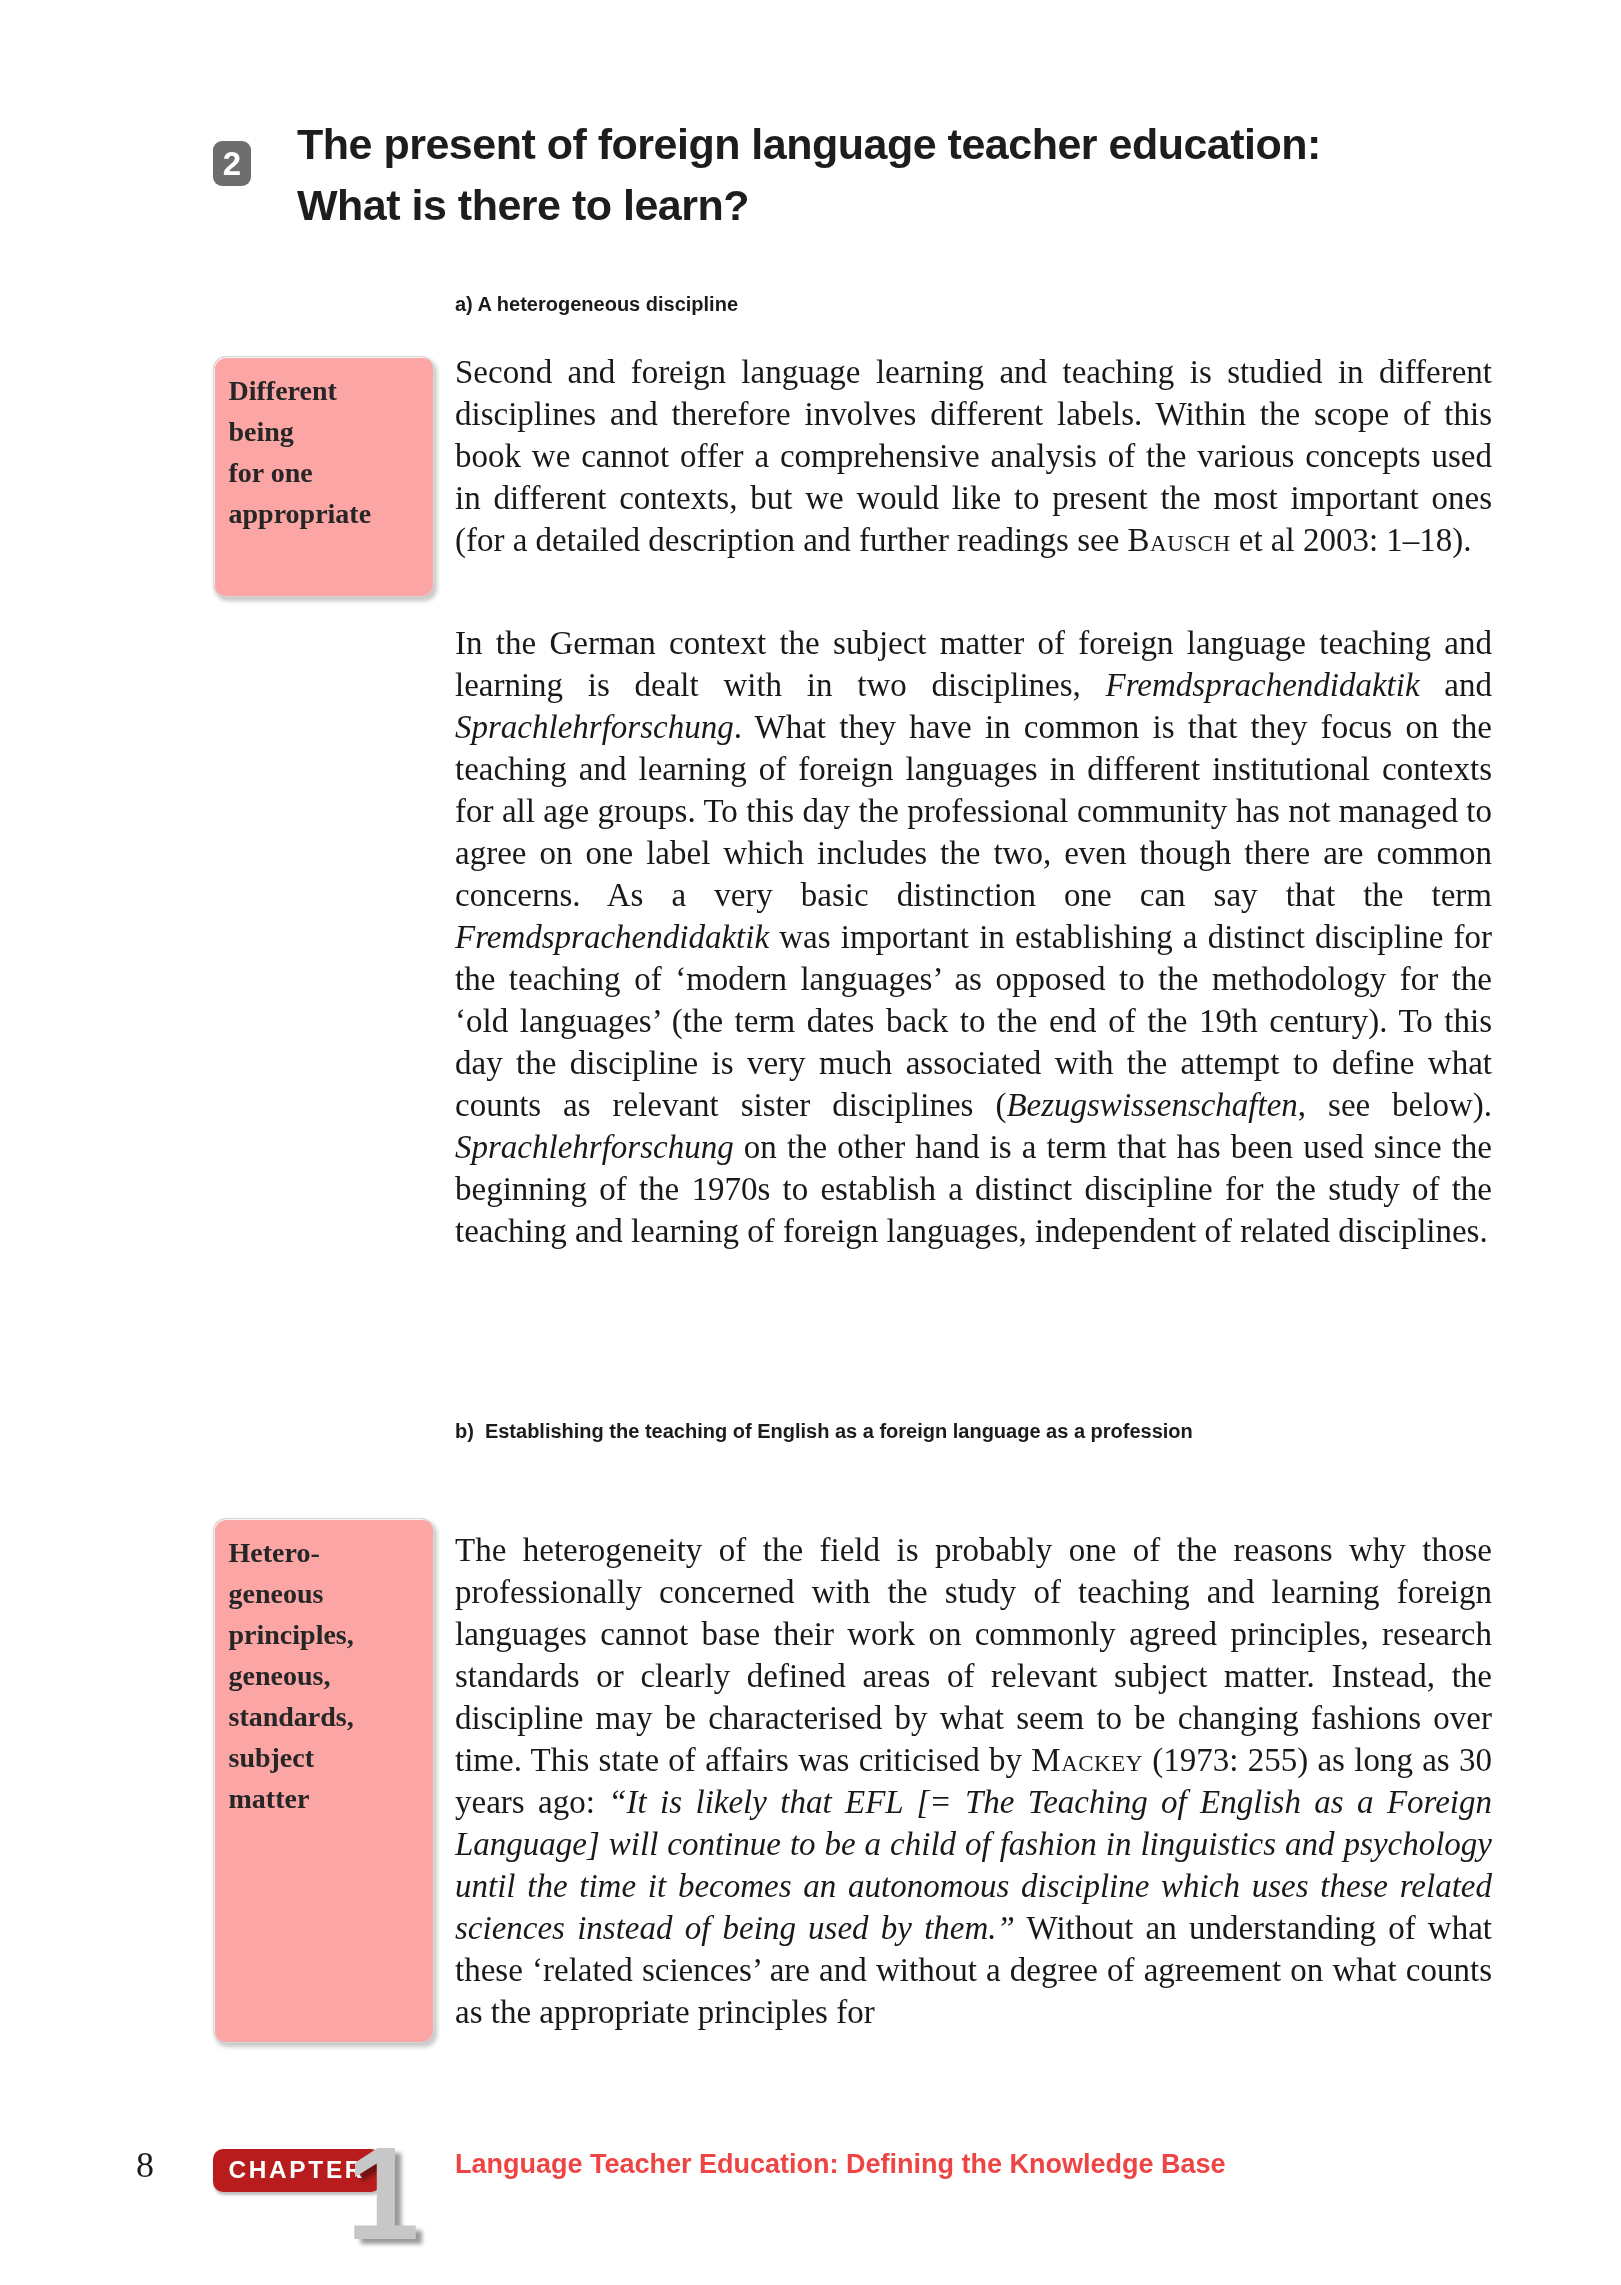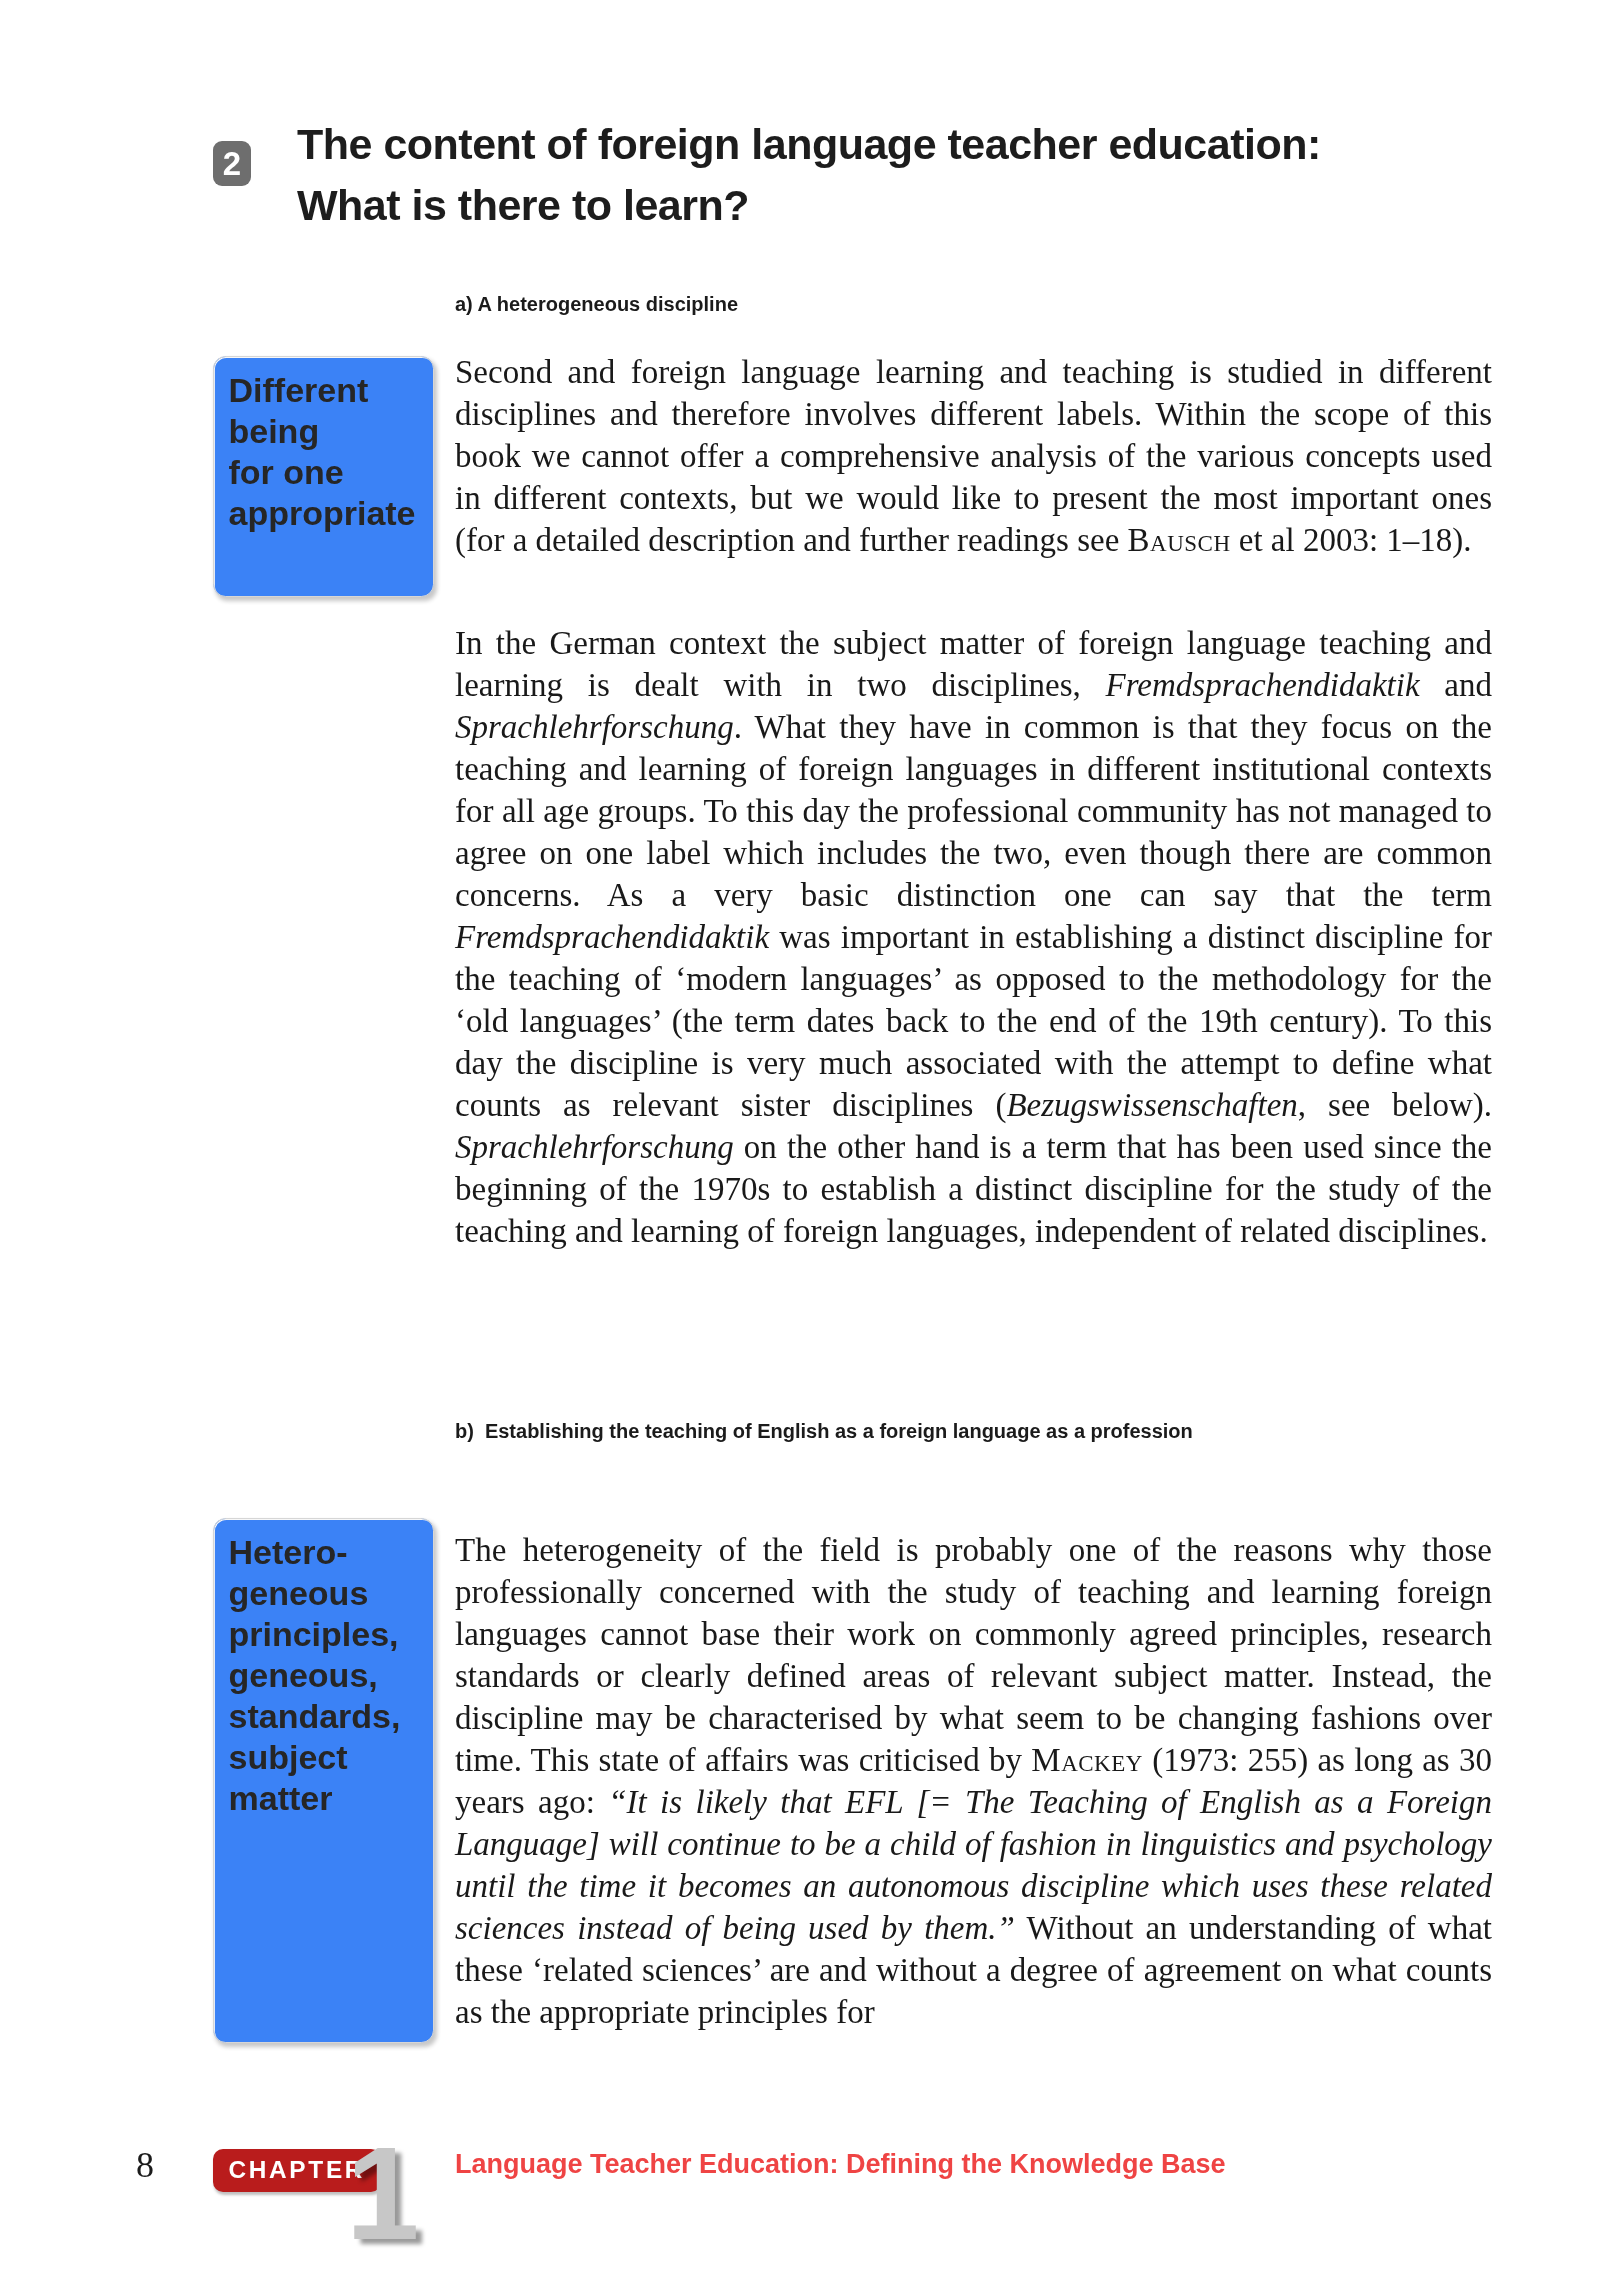--- a/index.html
+++ b/index.html
@@ -49,28 +49,28 @@
   .section-heading-a { left: 455px; top: 282px; }
   .section-heading-b { left: 455px; top: 1409px; width: 1040px; display: flex; }
   .section-heading-b .prefix { flex: 0 0 auto; margin-right: 11px; }
   .section-heading-b .htext { flex: 1 1 auto; }
 
   
   .margin-note {
     position: absolute;
     left: 213px;
     width: 221px;
-    background: #3b82f6;
+    background: #fca5a5;
     border: 1.8px solid #d6d6d6;
     border-radius: 12.7px;
     box-shadow: 2.7px 3.6px 4.5px rgba(0,0,0,0.22), inset 0.9px 0.9px 0 #f7f7f7;
     box-sizing: border-box;
     padding: 12.7px 11px 12.7px 14.5px;
-    font-family: Liberation Sans, sans-serif;
-    font-size: 34px;
+    font-family: Liberation Serif, serif;
+    font-size: 28px;
     line-height: 41px;
     color: #262626;
   }
   .margin-note-1 { top: 356px;  height: 241px; }
   .margin-note-2 { top: 628px;  height: 729px; }
   .margin-note-3 { top: 1518px; height: 525px; }
 
   
   .body-paragraph {
     position: absolute;
@@ -134,21 +134,21 @@
   }
 </style>
 </head>
 <body>
 
 <div class="page">
 
   <div class="chapter-badge">2</div>
 
   <div class="chapter-title">
-    <div>The content of foreign language teacher education:</div>
+    <div>The present of foreign language teacher education:</div>
     <div>What is there to learn?</div>
   </div>
 
   <div class="section-heading section-heading-a">a) A heterogeneous discipline</div>
 
   <div class="margin-note margin-note-1"><span class="seg-b">Different</span><br><span class="seg-b">being</span><br><span class="seg-b">for one</span><br><span class="seg-b">appropriate</span></div>
 
   <div class="body-paragraph body-paragraph-1"><span class="seg-n">Second and foreign language learning and teaching is studied in different disciplines and therefore involves different labels. Within the scope of this book we cannot offer a comprehensive analysis of the various concepts used in different contexts, but we would like to present the most important ones (for a detailed description and further readings see </span><span class="seg-sc">Bausch</span><span class="seg-n"> et al 2003: 1–18).</span></div>
 
 

